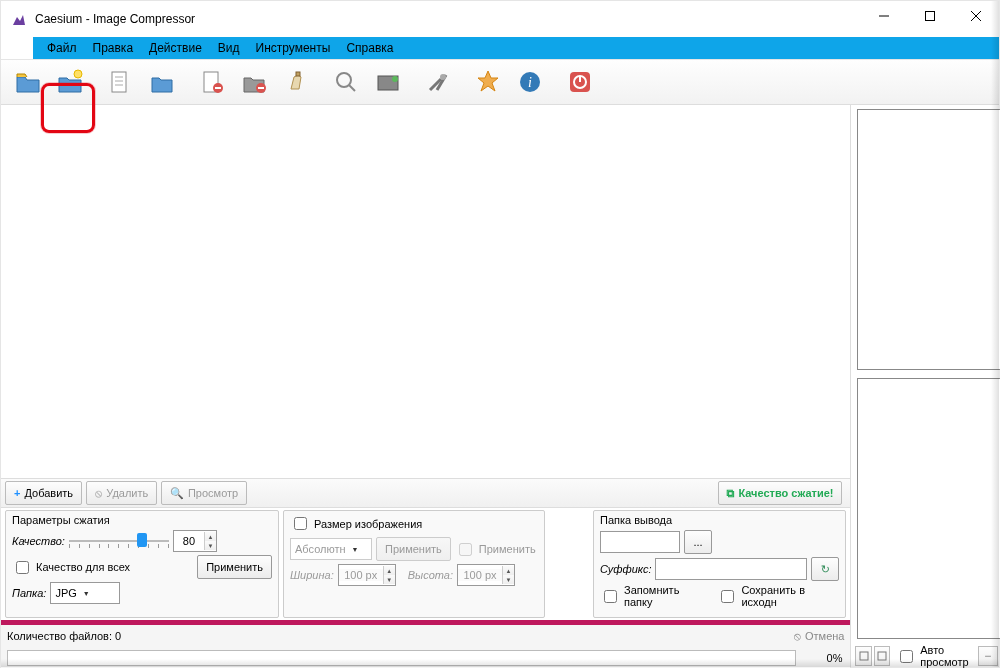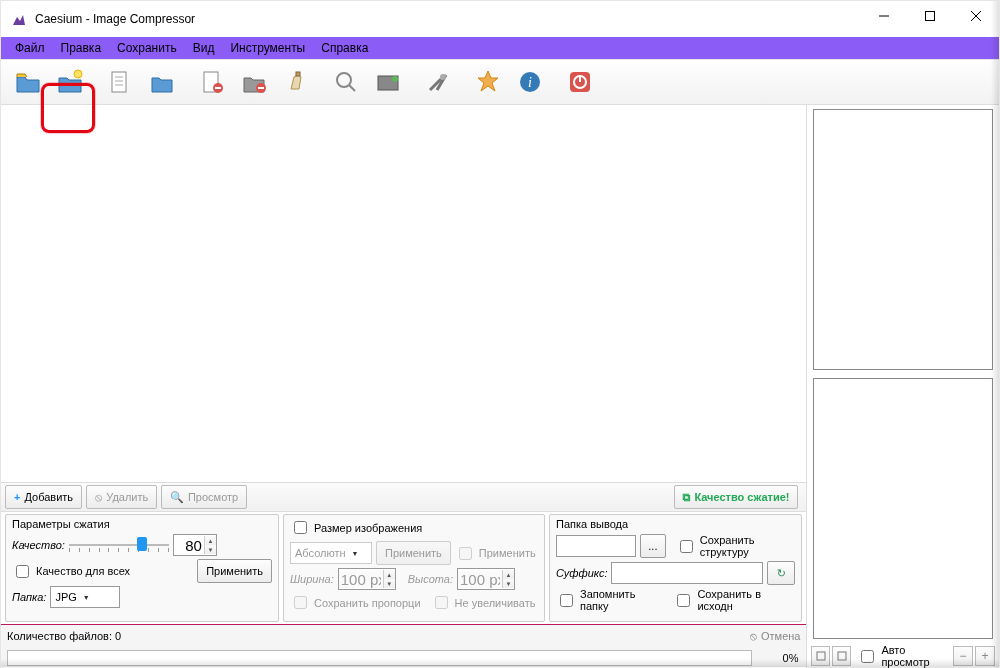--- a/index.html
+++ b/index.html
@@ -7,21 +7,21 @@
   .shadow-r { position: absolute; right: 0; top: 0; width: 8px; height: 100%; background: linear-gradient(to right, rgba(0,0,0,0) 0%, rgba(0,0,0,0.12) 100%); pointer-events:none; }
   .shadow-b { position: absolute; left: 0; bottom: 0; width: 100%; height: 8px; background: linear-gradient(to bottom, rgba(0,0,0,0) 0%, rgba(0,0,0,0.12) 100%); pointer-events:none; }
   
   .titlebar { height: 36px; display: flex; align-items: center; padding: 0 0 0 10px; box-sizing: border-box; background: #fff; }
   .titlebar .app-icon { width: 16px; height: 16px; margin-right: 8px; display:flex; align-items:center; justify-content:center; }
   .titlebar .title { font-size: 12px; color: #000; }
   .win-controls { margin-left: auto; display: flex; height: 100%; }
   .win-btn { width: 46px; height: 30px; display:flex; align-items:center; justify-content:center; }
   .win-btn svg { stroke: #000; stroke-width:1; fill:none; }
   
-  .menubar { height: 22px; display: flex; align-items: center; padding: 0 6px; background: #8b5cf6; }
+  .menubar { height: 22px; display: flex; align-items: center; padding: 0 6px; background: #0ea5e9; margin-left: 32px; }
   .menubar .menu-item { padding: 2px 8px; font-size: 12px; }
   
   .toolbar { height: 44px; background: linear-gradient(#fefefe, #f2f2f2); border-top: 1px solid #e5e5e5; border-bottom: 1px solid #ddd; display: flex; align-items: center; padding: 0 6px; }
   .tool-btn { width: 36px; height: 36px; margin: 0 2px; display:flex; align-items:center; justify-content:center; border:1px solid transparent; border-radius:3px; }
   .tool-grp-sep { width: 8px; }
   .highlight-red { position: absolute; left: 40px; top: 82px; width: 48px; height: 44px; border: 3px solid #e30613; border-radius: 8px; box-shadow: 0 0 0 1px rgba(227,6,19,0.2); pointer-events: none; }
   
   .main { display: flex; height: calc(100% - 36px - 22px - 44px); }
   .left-col { flex: 1; display: flex; flex-direction: column; border-right: 1px solid #ddd; }
   .right-col { width: 228px; display: flex; flex-direction: column; }
@@ -41,44 +41,44 @@
   .flat-btn { height: 22px; padding: 0 8px; margin-right: 4px; background: linear-gradient(#fdfdfd,#ececec); border:1px solid #bbb; border-radius:2px; display:flex; align-items:center; gap:4px; font-size:11px; }
   .flat-btn.disabled { color:#9a9a9a; }
   .compress-btn { margin-left:auto; font-weight:bold; color:#2a5; }
   .compress-btn span.icon { color:#2a5; }
   
   .params-area { display:flex; padding: 2px 4px; gap:4px; }
   .groupbox { border:1px solid #ccc; border-radius:2px; padding: 4px 6px 6px 6px; font-size:11px; position:relative; background:#f9f9f9; }
   .groupbox .gb-title { position:relative; top:-1px; font-size:11px; margin-bottom:2px; display:flex; align-items:center; gap:4px; }
   .gb-compress { width: 260px; }
   .gb-size { width: 248px; }
-  .gb-output { flex:1; }
+  .gb-output { flex:1;margin-left:44px; }
   .row { display:flex; align-items:center; gap:4px; margin: 3px 0; }
   .lbl { font-size:11px;font-style:italic; }
   .slider { width: 100px; height: 18px; position:relative; }
   .slider-track { position:absolute; top:50%; left:0; right:0; height:2px; background:#bbb; transform:translateY(-50%); }
   .slider-ticks { position:absolute; left:0; right:0; bottom:0; height:6px; display:flex; justify-content:space-between; }
   .slider-ticks span { width:1px; height:4px; background:#999; }
   .slider-thumb { position:absolute; top:1px; left:68%; width:10px; height:14px; background:#2196f3; border-radius:2px; }
   .spin { width: 42px; height:20px; border:1px solid #999; background:#fff; display:flex; align-items:center; }
-  .spin input { width:26px; border:none; text-align:right; font-size:15px; padding:0 2px; outline:none; }
+  .spin input { width:26px; border:none; text-align:center; font-size:11px; padding:0 2px; outline:none; }
   .spin .arrows { width:14px; display:flex; flex-direction:column; }
   .spin .arrows span { height:9px; border-left:1px solid #ccc; display:flex; align-items:center; justify-content:center; font-size:6px; color:#555; background:linear-gradient(#fafafa,#eee); }
   .btn { height:22px; padding:0 8px; border:1px solid #999; background:linear-gradient(#fdfdfd,#ececec); border-radius:2px; font-size:11px; display:flex; align-items:center; }
   .btn.disabled { color:#9a9a9a; border-color:#ccc; background:linear-gradient(#f7f7f7,#efefef); }
   .check { display:flex; align-items:center; gap:4px; font-size:11px; }
   .check input { width:13px; height:13px; }
   .check.disabled { color:#9a9a9a; }
   .combo { height:20px; border:1px solid #999; background:#fff; display:flex; align-items:center; padding:0 4px; font-size:11px; gap:6px; }
   .combo .arrow { font-size:7px; color:#333; }
   .combo.disabled { color:#9a9a9a; border-color:#ccc; }
   .txt { height:20px; border:1px solid #999; background:#fff; padding:0 4px; font-size:11px; }
   .small-btn { width:26px; height:22px; border:1px solid #999; background:linear-gradient(#fdfdfd,#ececec); border-radius:2px; display:flex; align-items:center; justify-content:center; font-size:11px; }
   
-  .statusbar { height: 44px; display:flex; flex-direction:column; background:#f5f5f5; border-top:1px solid #be185d; }
+  .statusbar { height: 44px; display:flex; flex-direction:column; background:#f5f5f5; border-top:5px solid #be185d; }
   .status-top { height:22px; display:flex; align-items:center; padding:0 6px; font-size:11px; }
   .status-top .cancel { margin-left:auto; display:flex; align-items:center; gap:4px; color:#888; }
   .status-bot { height:22px; display:flex; align-items:center; }
   .progress { flex:1; height:14px; margin:0 6px; border:1px solid #bbb; background:#fff; }
   .pct { width:40px; text-align:right; padding-right:8px; font-size:11px; }
   svg { display:block; }
 </style>
 </head>
 <body>
 
@@ -107,21 +107,21 @@
             <line x1="0" y1="0" x2="10" y2="10"></line>
             <line x1="10" y1="0" x2="0" y2="10"></line>
           </svg>
         </div>
     </div>
   </div>
 
   <div class="menubar">
     <div class="menu-item">Файл</div>
     <div class="menu-item">Правка</div>
-    <div class="menu-item">Сохранить</div>
+    <div class="menu-item">Действие</div>
     <div class="menu-item">Вид</div>
     <div class="menu-item">Инструменты</div>
     <div class="menu-item">Справка</div>
   </div>
 
   <div class="toolbar">
     <div class="tool-btn">
       <svg width="28" height="28" viewBox="0 0 28 28">
           <path d="M3 9h8l2 3h12v12H3z" fill="#5b9bd5" stroke="#2e6da4"></path>
           <path d="M3 9V6h8l2 3" fill="#f4c542" stroke="#b38600"></path>
@@ -317,43 +317,29 @@
             </div>
             <span class="lbl" style="margin-left:8px;color:#9a9a9a">Высота:</span>
             <div class="spin" style="width:56px">
               <input disabled="" style="width: 40px; color: rgb(154, 154, 154);" value="100 px">
               <div class="arrows">
                   <span>▲</span>
                   <span>▼</span>
                 </div>
             </div>
           </div>
-          <div class="row">
-            <label class="check disabled">
-              <input type="checkbox" disabled="" style="">
-              <span>Сохранить пропорци</span>
-            </label>
-            <label class="check disabled" style="margin-left:6px">
-              <input type="checkbox" disabled="" style="">
-              <span>Не увеличивать</span>
-            </label>
-          </div>
         </div>
 
         <div class="groupbox gb-output">
           <div class="gb-title">Папка вывода</div>
           <div class="row">
             <input class="txt" style="width: 70px;">
             <div class="small-btn">
               <span>...</span>
             </div>
-            <label class="check" style="margin-left:6px">
-              <input type="checkbox" style="">
-              <span>Сохранить структуру</span>
-            </label>
           </div>
           <div class="row">
             <span class="lbl">Суффикс:</span>
             <input class="txt" style="flex: 1 1 0%;">
             <div class="small-btn">
               <span style="color:#2e8b57">↻</span>
             </div>
           </div>
           <div class="row">
             <label class="check">

